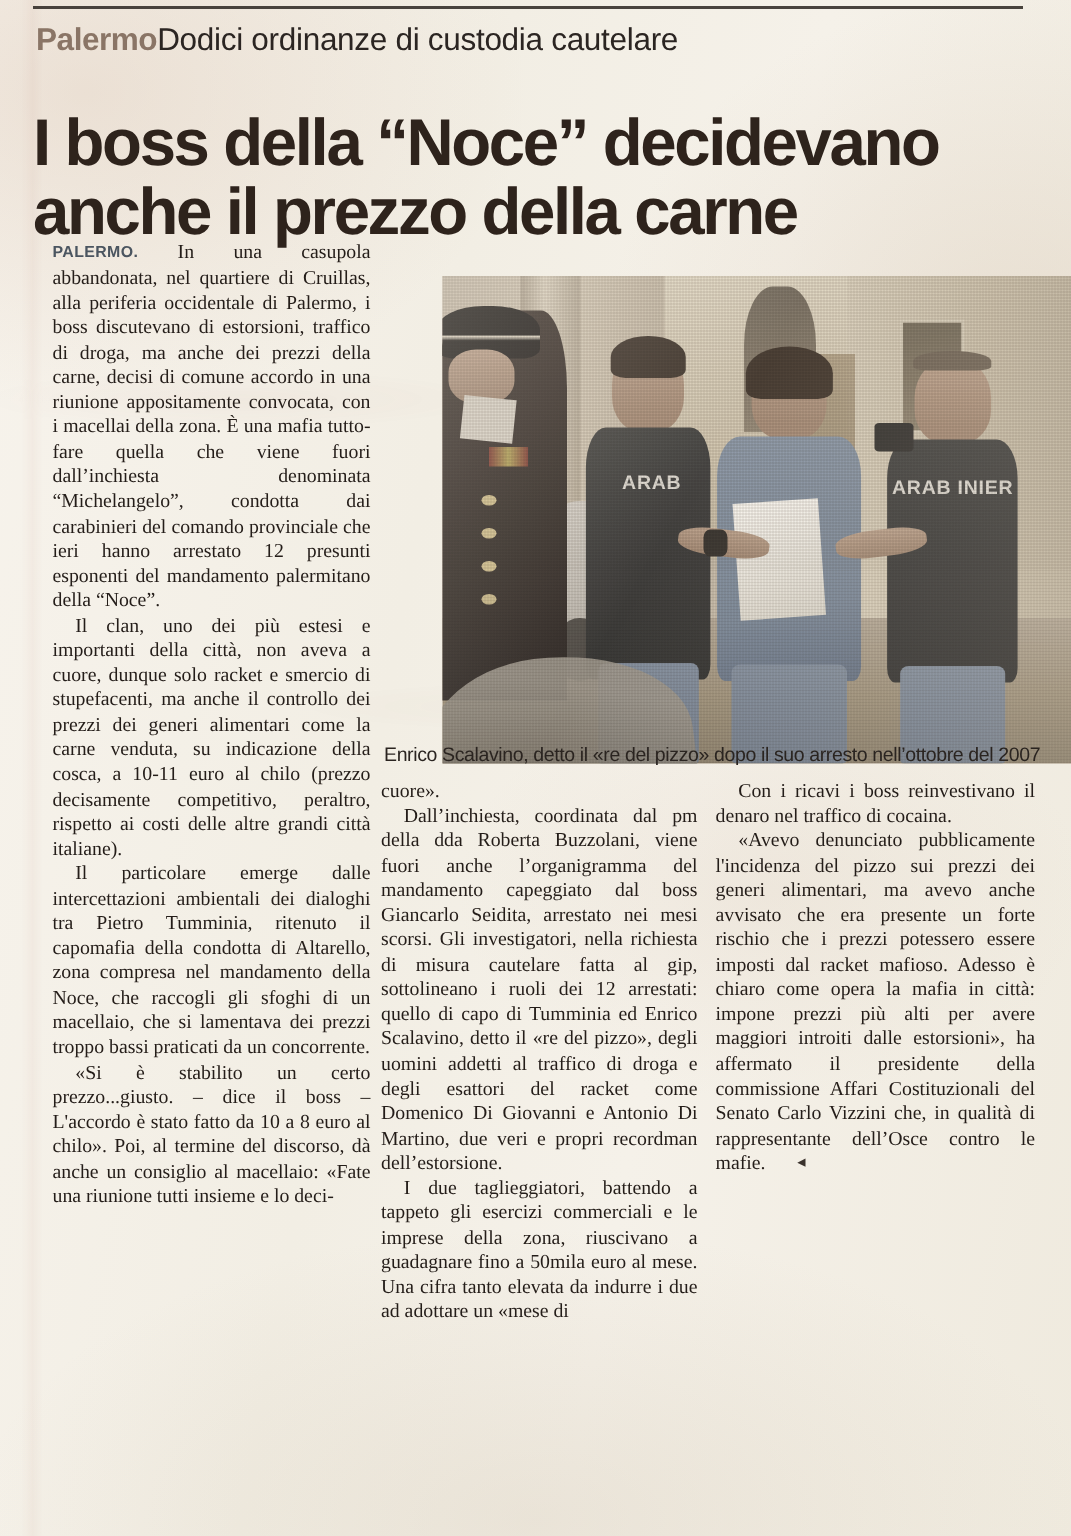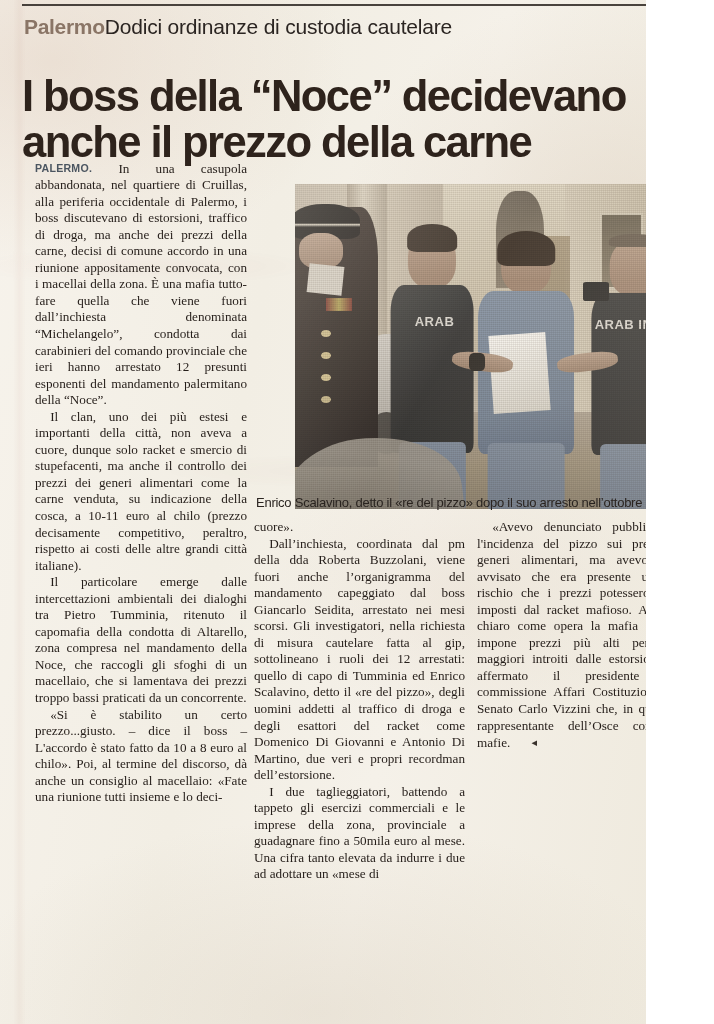--- a/index.html
+++ b/index.html
@@ -3,21 +3,21 @@
 <meta charset="utf-8">
 <title>Newspaper clipping</title>
 <style>
   html, body {
     margin: 0;
     padding: 0;
     background: #ffffff;
   }
   #page {
     position: relative;
-    width: 646px;
+    width: 714px;
     height: 1024px;
     overflow: hidden;
     background: #86efac;
     font-family: "Liberation Serif", "DejaVu Serif", serif;
     color: #221c18;
   }
   
   #paper-texture {
     position: absolute;
     inset: 0;
@@ -402,21 +402,22 @@
     <div class="col" id="col1">
       <p class="first"><span class="dateline">PALERMO.</span> <span>In una casupola abbandonata, nel quartiere di Cruillas, alla periferia occidentale di Palermo, i boss discutevano di estorsioni, traffico di droga, ma anche dei prezzi della carne, decisi di comune accordo in una riunione appositamente convocata, con i macellai della zona. È una mafia tutto-fare quella che viene fuori dall’inchiesta denominata “Michelangelo”, condotta dai carabinieri del comando provinciale che ieri hanno arrestato 12 presunti esponenti del mandamento palermitano della “Noce”.</span></p>
       <p>Il clan, uno dei più estesi e importanti della città, non aveva a cuore, dunque solo racket e smercio di stupefacenti, ma anche il controllo dei prezzi dei generi alimentari come la carne venduta, su indicazione della cosca, a 10-11 euro al chilo (prezzo decisamente competitivo, peraltro, rispetto ai costi delle altre grandi città italiane).</p>
       <p>Il particolare emerge dalle intercettazioni ambientali dei dialoghi tra Pietro Tumminia, ritenuto il capomafia della condotta di Altarello, zona compresa nel mandamento della Noce, che raccogli gli sfoghi di un macellaio, che si lamentava dei prezzi troppo bassi praticati da un concorrente.</p>
       <p>«Si è stabilito un certo prezzo...giusto. – dice il boss – L'accordo è stato fatto da 10 a 8 euro al chilo». Poi, al termine del discorso, dà anche un consiglio al macellaio: «Fate una riunione tutti insieme e lo deci-</p>
     </div>
 
     <div class="col" id="col2">
       <p class="first">cuore».</p>
       <p>Dall’inchiesta, coordinata dal pm della dda Roberta Buzzolani, viene fuori anche l’organigramma del mandamento capeggiato dal boss Giancarlo Seidita, arrestato nei mesi scorsi. Gli investigatori, nella richiesta di misura cautelare fatta al gip, sottolineano i ruoli dei 12 arrestati: quello di capo di Tumminia ed Enrico Scalavino, detto il «re del pizzo», degli uomini addetti al traffico di droga e degli esattori del racket come Domenico Di Giovanni e Antonio Di Martino, due veri e propri recordman dell’estorsione.</p>
-      <p>I due taglieggiatori, battendo a tappeto gli esercizi commerciali e le imprese della zona, provinciale a guadagnare fino a 50mila euro al mese. Una cifra tanto elevata da indurre i due ad adottare un «mese di</p>
+      <p>I due taglieggiatori, battendo a tappeto gli esercizi commerciali e le imprese della zona, riuscivano a guadagnare fino a 50mila euro al mese. Una cifra tanto elevata da indurre i due ad adottare un «mese di</p>
     </div>
 
     <div class="col" id="col3">
+      <p>Con i ricavi i boss reinvestivano il denaro nel traffico di cocaina.</p>
       <p><span>«Avevo denunciato pubblicamente l'incidenza del pizzo sui prezzi dei generi alimentari, ma avevo anche avvisato che era presente un forte rischio che i prezzi potessero essere imposti dal racket mafioso. Adesso è chiaro come opera la mafia in città: impone prezzi più alti per avere maggiori introiti dalle estorsioni», ha affermato il presidente della commissione Affari Costituzionali del Senato Carlo Vizzini che, in qualità di rappresentante dell’Osce contro le mafie.</span><span class="endmark">◂</span></p>
     </div>
 
   </div>
 </div>
 
 </body></html>

